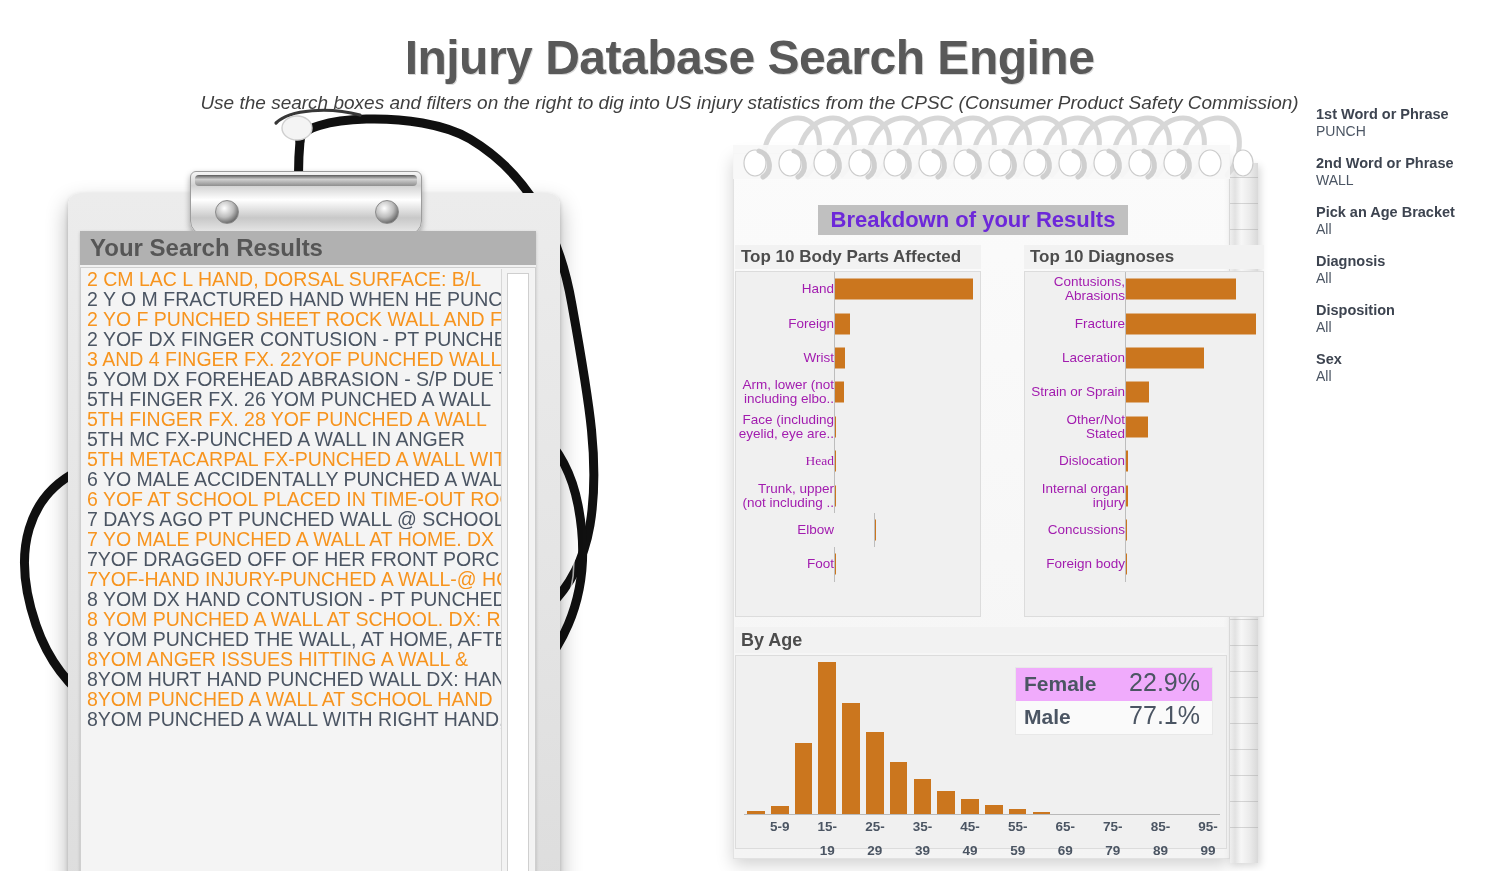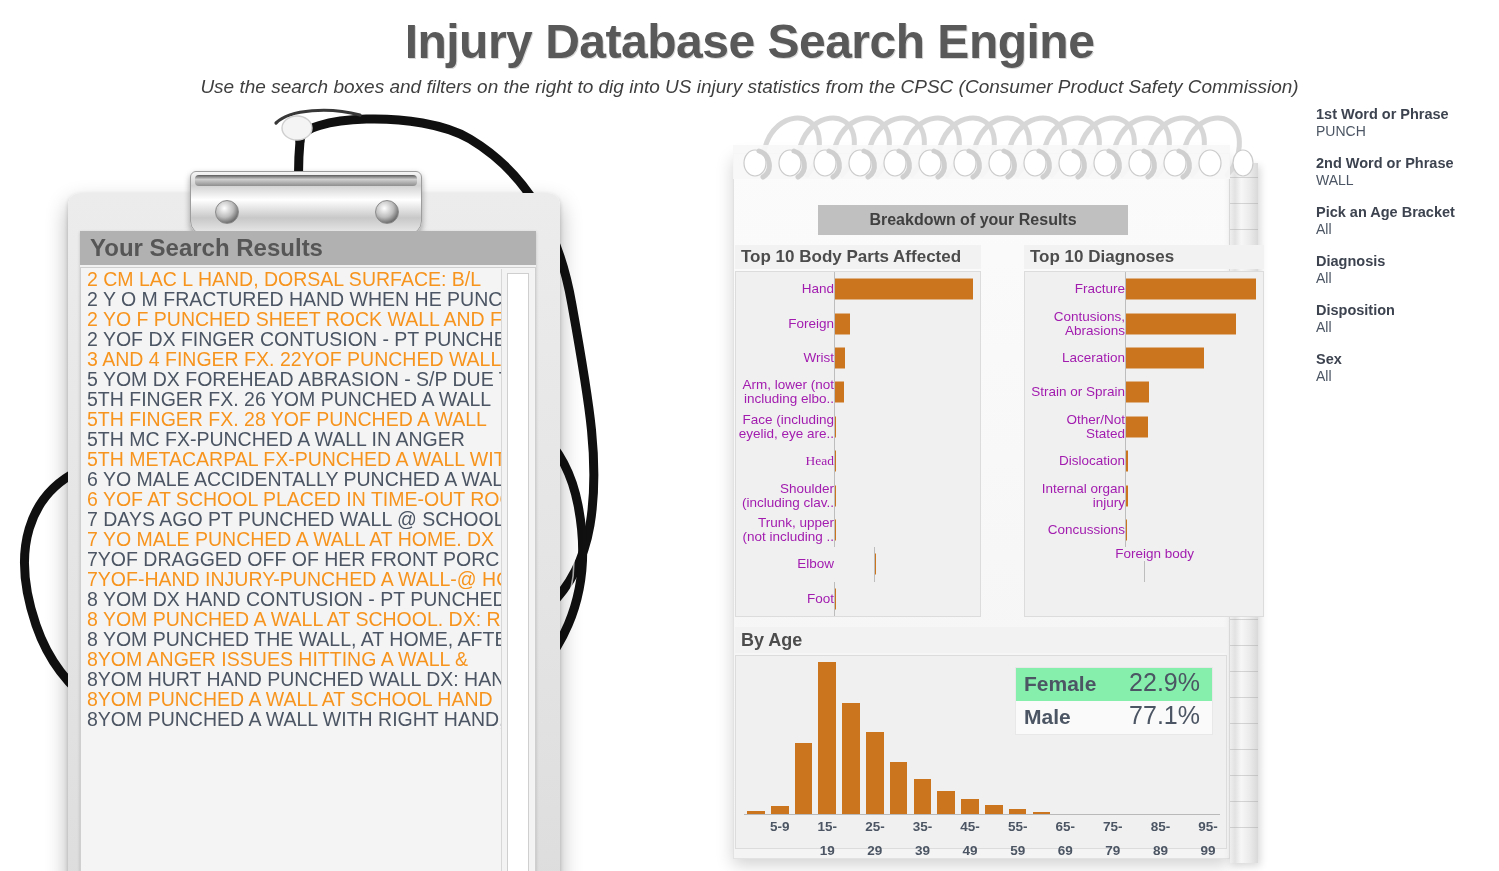--- a/index.html
+++ b/index.html
@@ -3,21 +3,21 @@
 <meta charset="utf-8">
 <style>
   html,body{margin:0;padding:0;}
   body{
     width:1499px;height:871px;position:relative;overflow:hidden;
     background:#ffffff;
     font-family:"Liberation Sans", sans-serif;
     color:#4a4a4a;
   }
   
-  #header{position:absolute;left:0;top:0;width:1499px;height:105px;}
+  #header{position:absolute;left:0;top:16px;width:1499px;height:105px;}
   #page-title{
     position:absolute;left:0;top:14px;width:1499px;text-align:center;
     font-size:48px;font-weight:bold;color:#595959;letter-spacing:-0.5px;
     text-shadow:1px 1px 0 #d8d8d8;
   }
   #page-subtitle{
     position:absolute;left:0;top:76px;width:1499px;text-align:center;
     font-size:19px;font-style:italic;color:#3f3f3f;
   }
 
@@ -101,21 +101,21 @@
     box-shadow:2px 3px 8px rgba(0,0,0,.16);
   }
   .edge-line{position:absolute;left:0;width:28px;height:1px;background:rgba(150,150,150,.35);}
   #spiral-svg{position:absolute;left:0;top:0;width:545px;height:120px;}
 
   #breakdown-title-wrap{
     position:absolute;left:103px;top:100px;width:310px;height:30px;
     background:#c0c0c0;text-align:center;
   }
   #breakdown-title{
-    font-size:16px;font-weight:bold;color:#404040;line-height:30px;
+    font-size:22px;font-weight:bold;color:#6d28d9;line-height:30px;
   }
 
   
   .chart-box{position:absolute;}
   .chart-title-bar{
     position:absolute;left:0;top:0;width:100%;height:24px;background:#f2f2f2;
   }
   .chart-title{
     font-size:17px;font-weight:bold;color:#4c4c4c;line-height:24px;padding-left:6px;
   }
@@ -367,26 +367,20 @@
               <div class="bar-fill" style="width: 0.4%; height: 21px; background: rgb(203, 118, 30);"></div>
             </div>
           </div>
           <div class="bar-row" style="height: 34.4px; font-family: Liberation Serif, serif;">
             <div class="bar-label">Head</div>
             <div class="bar-track">
               <div class="bar-fill" style="width: 0.3%; height: 21px; background: rgb(203, 118, 30);"></div>
             </div>
           </div>
           <div class="bar-row" style="height: 34.4px;">
-            <div class="bar-label">Shoulder (including clav..</div>
-            <div class="bar-track">
-              <div class="bar-fill" style="width: 0.3%; height: 21px; background: rgb(203, 118, 30);"></div>
-            </div>
-          </div>
-          <div class="bar-row" style="height: 34.4px;">
             <div class="bar-label">Trunk, upper (not including ..</div>
             <div class="bar-track">
               <div class="bar-fill" style="width: 0.2%; height: 21px; background: rgb(203, 118, 30);"></div>
             </div>
           </div>
           <div class="bar-row" style="height: 34.4px; gap: 40px;">
             <div class="bar-label">Elbow</div>
             <div class="bar-track">
               <div class="bar-fill" style="width: 0.2%; height: 21px; background: rgb(203, 118, 30);"></div>
             </div>
@@ -401,32 +395,32 @@
     </div>
   </div>
 
   <div class="chart-box" id="diagnoses-box">
     <div class="chart-title-bar">
       <div class="chart-title">Top 10 Diagnoses</div>
     </div>
     <div class="chart-plot">
       <div class="bars">
           <div class="bar-row" style="height: 34.4px;">
+            <div class="bar-label">Contusions, Abrasions</div>
+            <div class="bar-track">
+              <div class="bar-fill" style="width: 80%; height: 21px; background: rgb(203, 118, 30);"></div>
+            </div>
+          </div>
+          <div class="bar-row" style="height: 34.4px;">
             <div class="bar-label">Fracture</div>
             <div class="bar-track">
               <div class="bar-fill" style="width: 95%; height: 21px; background: rgb(203, 118, 30);"></div>
             </div>
           </div>
           <div class="bar-row" style="height: 34.4px;">
-            <div class="bar-label">Contusions, Abrasions</div>
-            <div class="bar-track">
-              <div class="bar-fill" style="width: 80%; height: 21px; background: rgb(203, 118, 30);"></div>
-            </div>
-          </div>
-          <div class="bar-row" style="height: 34.4px;">
             <div class="bar-label">Laceration</div>
             <div class="bar-track">
               <div class="bar-fill" style="width: 57%; height: 21px; background: rgb(203, 118, 30);"></div>
             </div>
           </div>
           <div class="bar-row" style="height: 34.4px;">
             <div class="bar-label">Strain or Sprain</div>
             <div class="bar-track">
               <div class="bar-fill" style="width: 16.5%; height: 21px; background: rgb(203, 118, 30);"></div>
             </div>
@@ -448,21 +442,21 @@
             <div class="bar-track">
               <div class="bar-fill" style="width: 1.2%; height: 21px; background: rgb(203, 118, 30);"></div>
             </div>
           </div>
           <div class="bar-row" style="height: 34.4px;">
             <div class="bar-label">Concussions</div>
             <div class="bar-track">
               <div class="bar-fill" style="width: 0.2%; height: 21px; background: rgb(203, 118, 30);"></div>
             </div>
           </div>
-          <div class="bar-row" style="height: 34.4px; flex-direction: column;">
+          <div class="bar-row" style="height: 34.4px;">
             <div class="bar-label">Foreign body</div>
             <div class="bar-track">
               <div class="bar-fill" style="width: 0.2%; height: 21px; background: rgb(203, 118, 30);"></div>
             </div>
           </div>
         </div>
     </div>
   </div>
 
   <div class="chart-box" id="byage-box">
@@ -548,21 +542,21 @@
           <div class="age-tick blank">&nbsp;</div>
           <div class="age-tick">65-69</div>
           <div class="age-tick blank">&nbsp;</div>
           <div class="age-tick">75-79</div>
           <div class="age-tick blank">&nbsp;</div>
           <div class="age-tick">85-89</div>
           <div class="age-tick blank">&nbsp;</div>
           <div class="age-tick">95-99</div>
         </div>
       <div id="sex-legend">
-          <div class="sex-row" style="background: #86efac;">
+          <div class="sex-row" style="background: #f0abfc;">
             <div class="sex-name">Female</div>
             <div class="sex-val">22.9%</div>
           </div>
           <div class="sex-row" style="background: rgb(250, 250, 250);">
             <div class="sex-name">Male</div>
             <div class="sex-val">77.1%</div>
           </div>
         </div>
     </div>
   </div>

